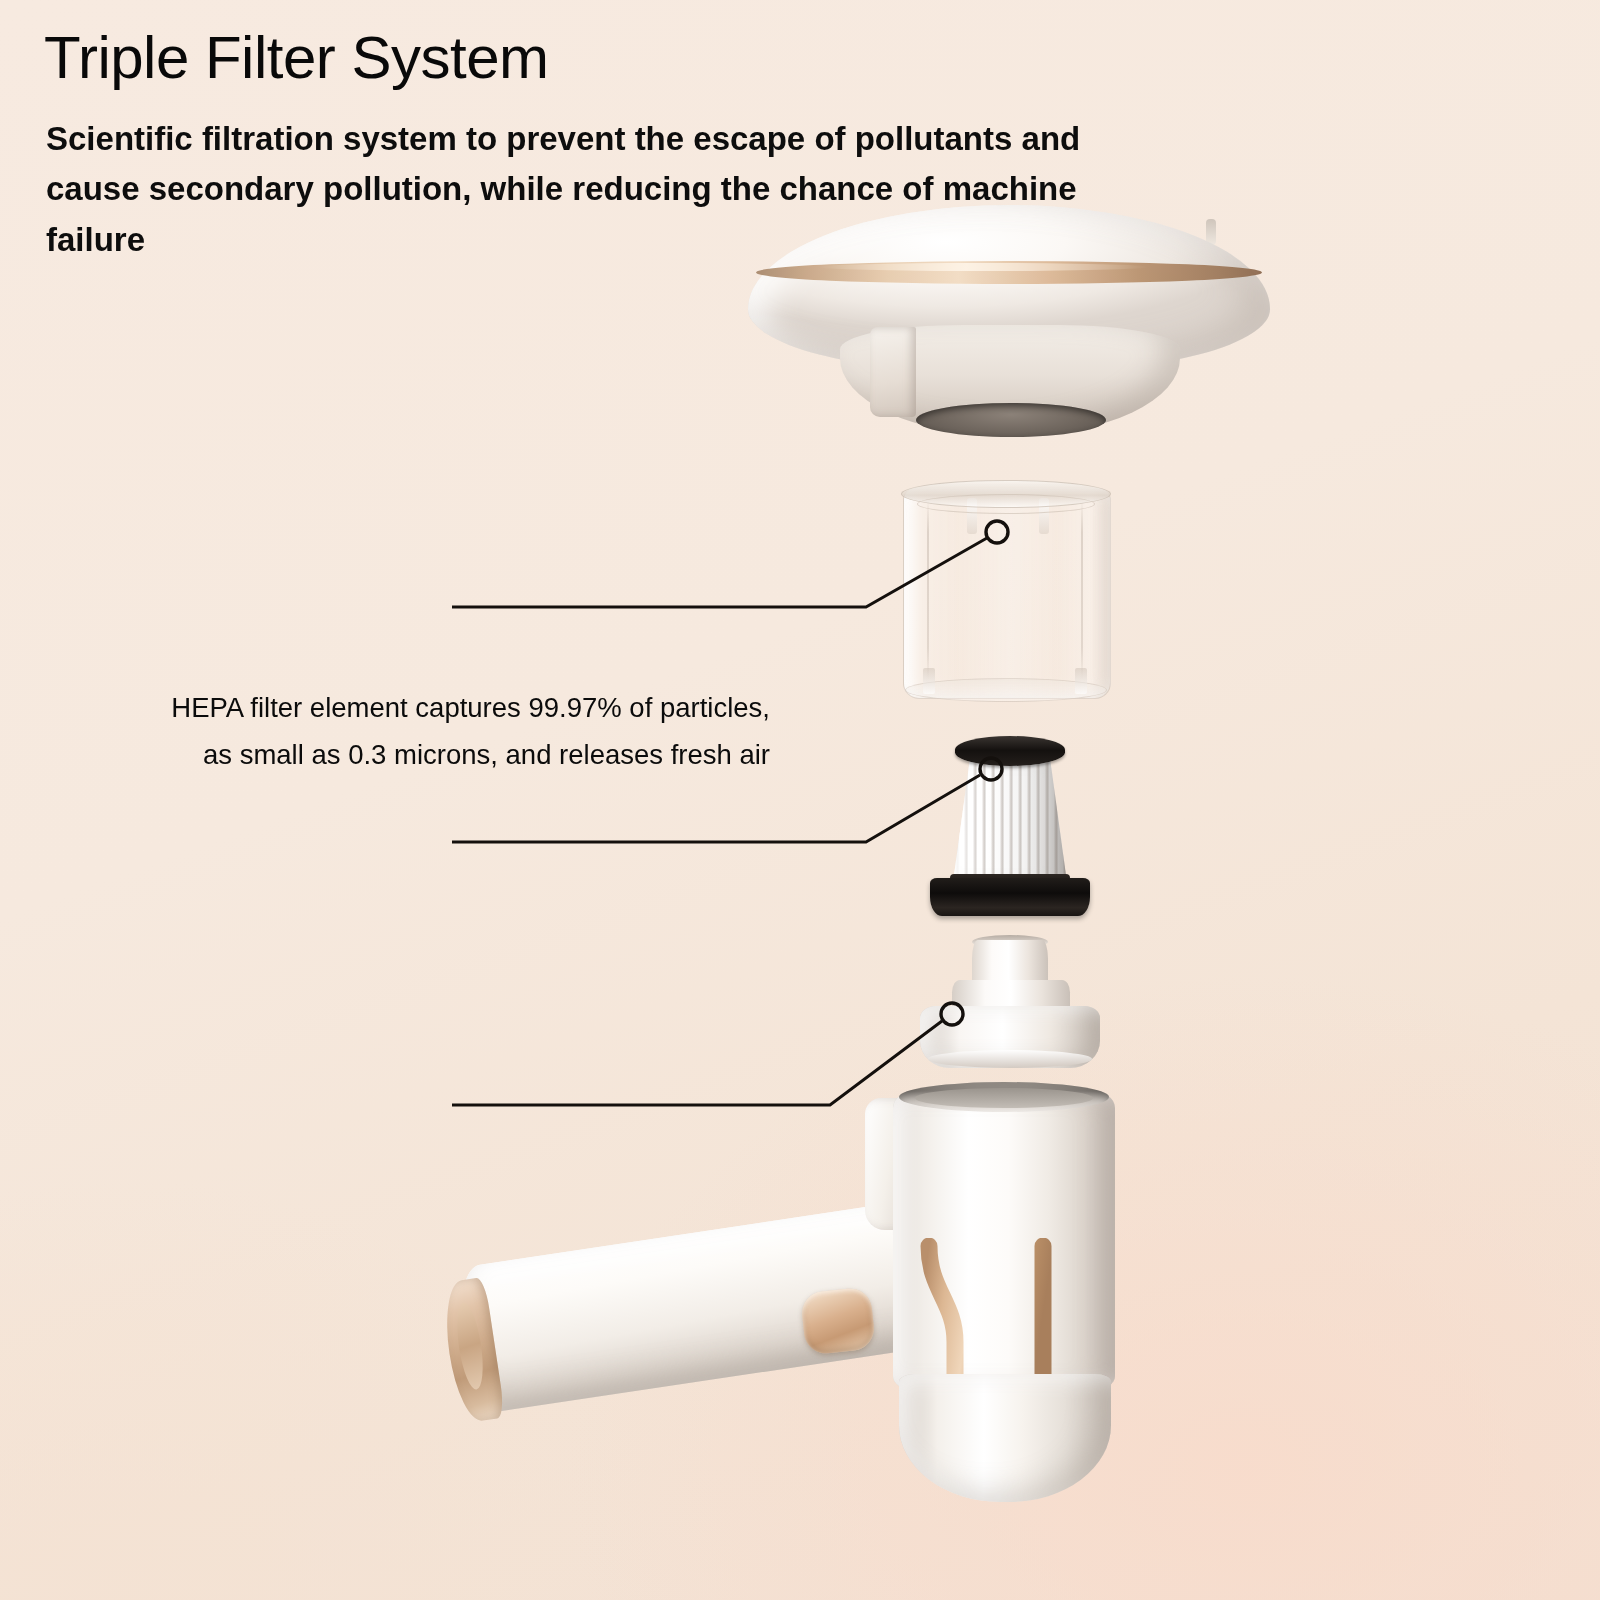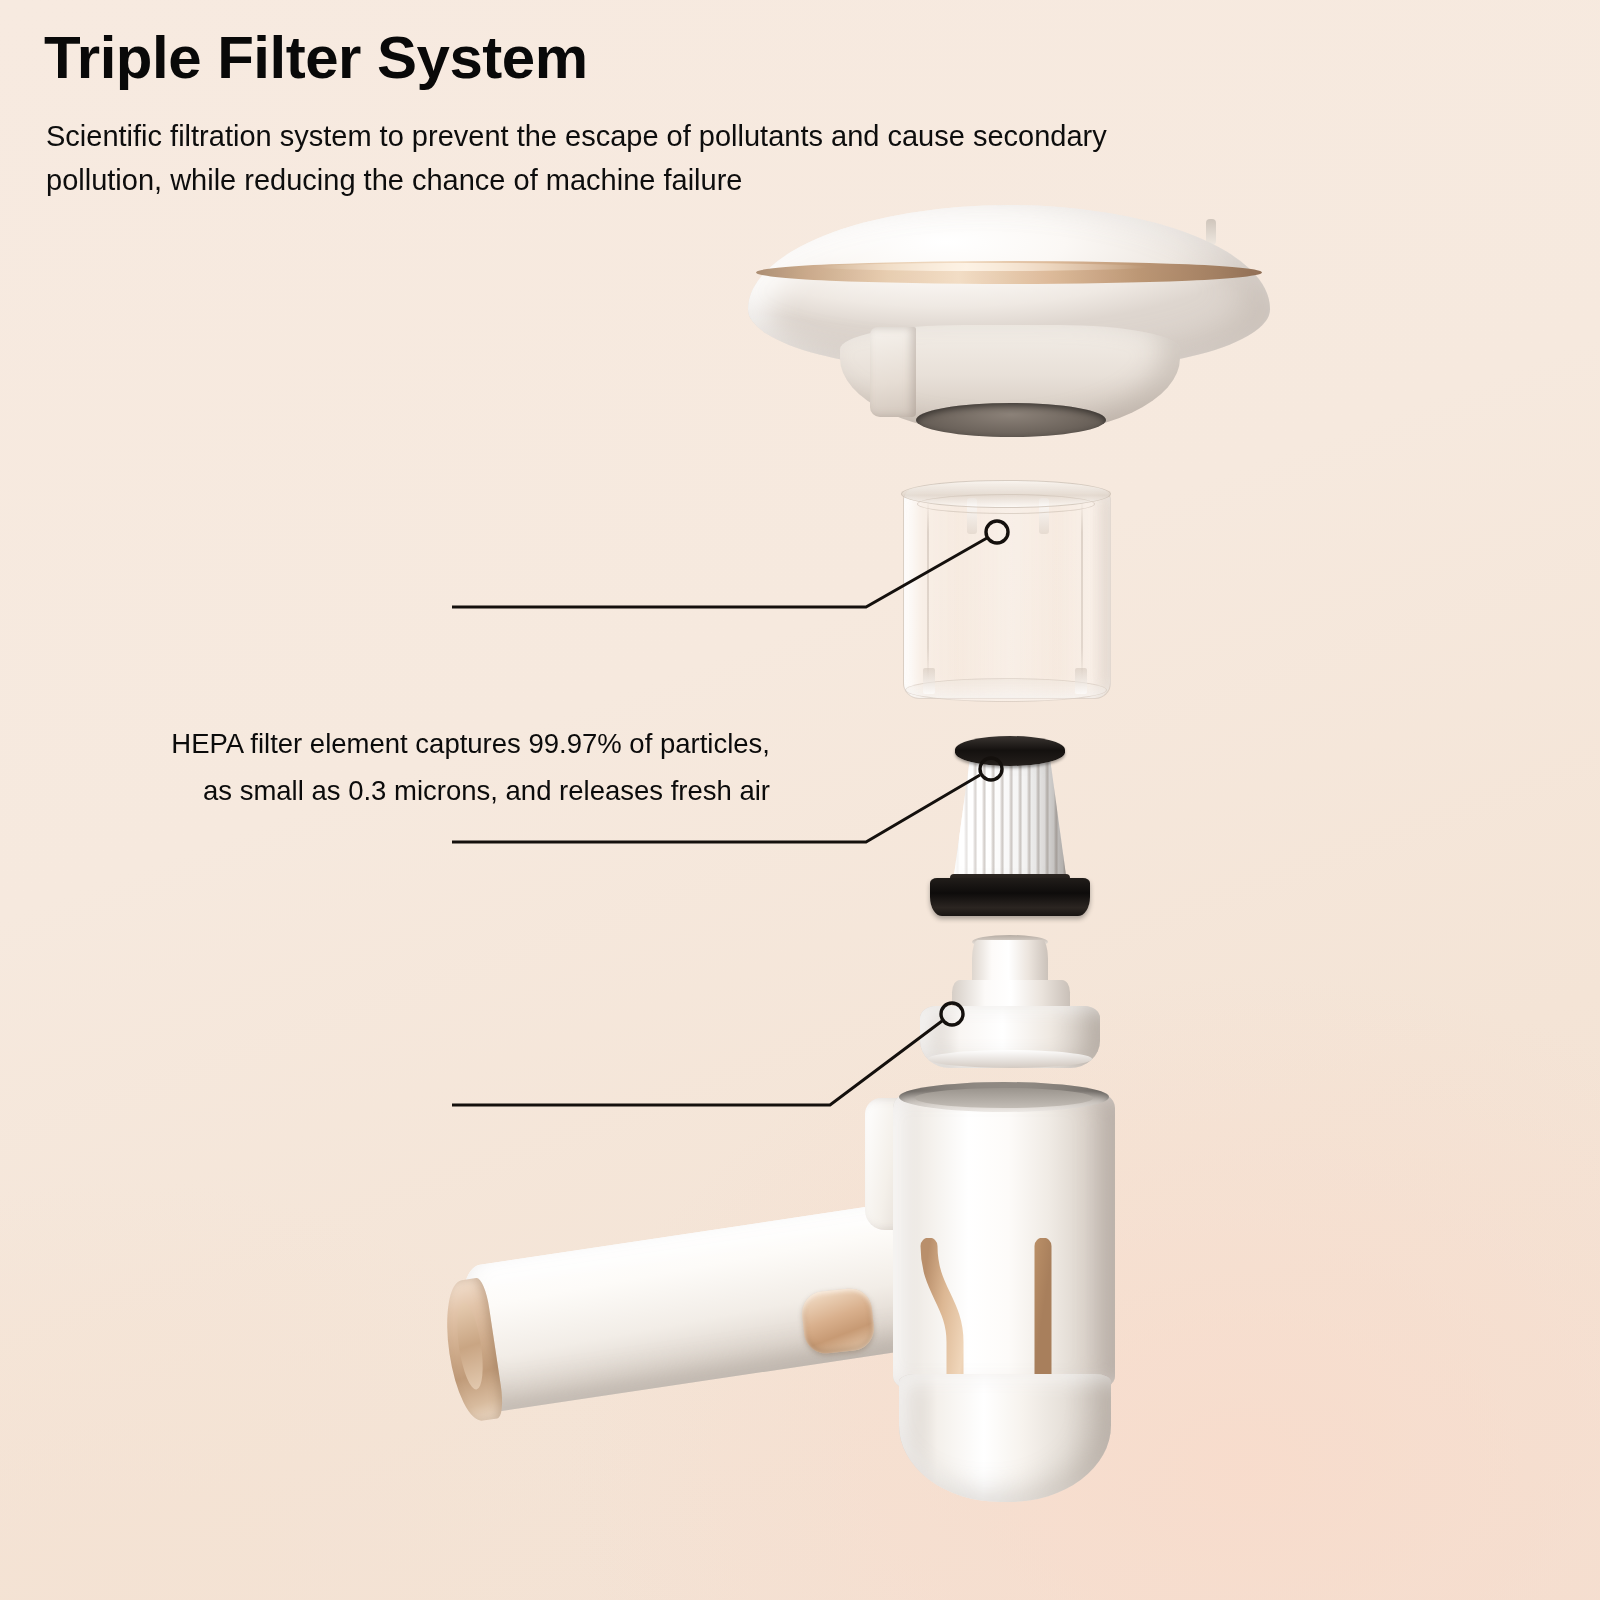--- a/index.html
+++ b/index.html
@@ -19,47 +19,47 @@
       linear-gradient(160deg, #f7eae0 0%, #f6e9de 42%, #f4e4d6 72%, #f3e0d2 100%);
   }
 
   
   .heading {
     position: absolute;
     left: 44px;
     top: 26px;
     font-size: 60px;
     line-height: 1.08;
-    font-weight: 700;
+    font-weight: 400;
     color: #090909;
     letter-spacing: -0.5px;
     font-stretch: condensed;
     white-space: nowrap;
   }
   .subheading {
     position: absolute;
     left: 46px;
     top: 114px;
     width: 1100px;
-    font-size: 29px;
+    font-size: 33px;
     line-height: 1.53;
     color: #0d0d0d;
-    font-weight: 400;
+    font-weight: 700;
   }
 
   .callout {
     position: absolute;
     color: #0b0b0b;
     font-size: 27.5px;
     line-height: 1.72;
     text-align: right;
     font-weight: 400;
   }
   #callout-dustcup  { left: 100px; top: 452px;  width: 670px; }
-  #callout-hepa     { left: 170px; top: 684px;  width: 600px; margin-top: 36px; }
+  #callout-hepa     { left: 170px; top: 684px;  width: 600px; }
   #callout-track    { left: 52px;  top: 893px;  width: 718px; }
 
   
   .leaders {
     position: absolute;
     left: 0; top: 0;
     width: 1600px;
     height: 1600px;
     pointer-events: none;
   }

